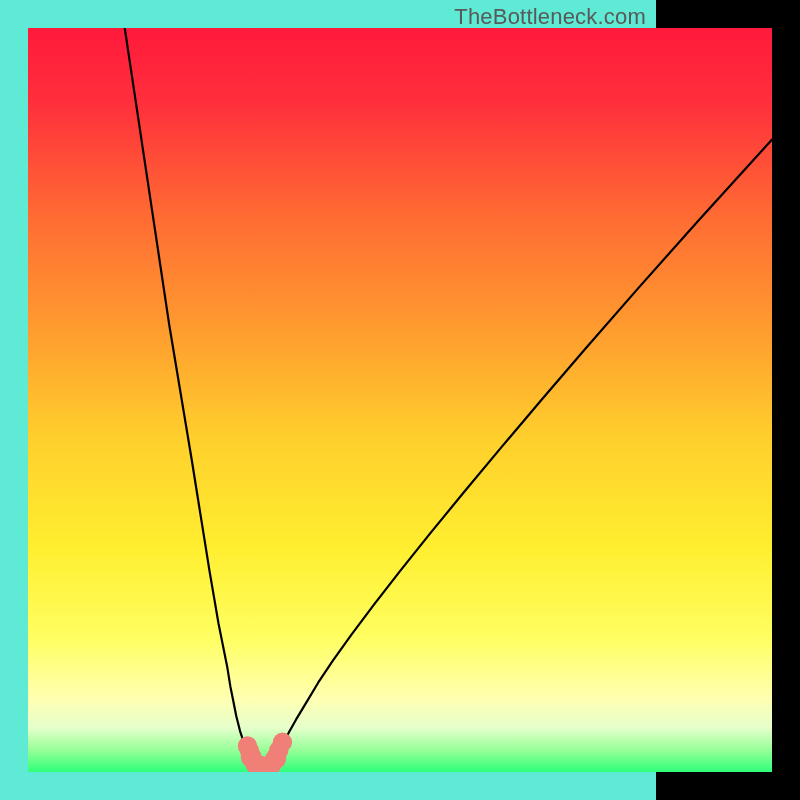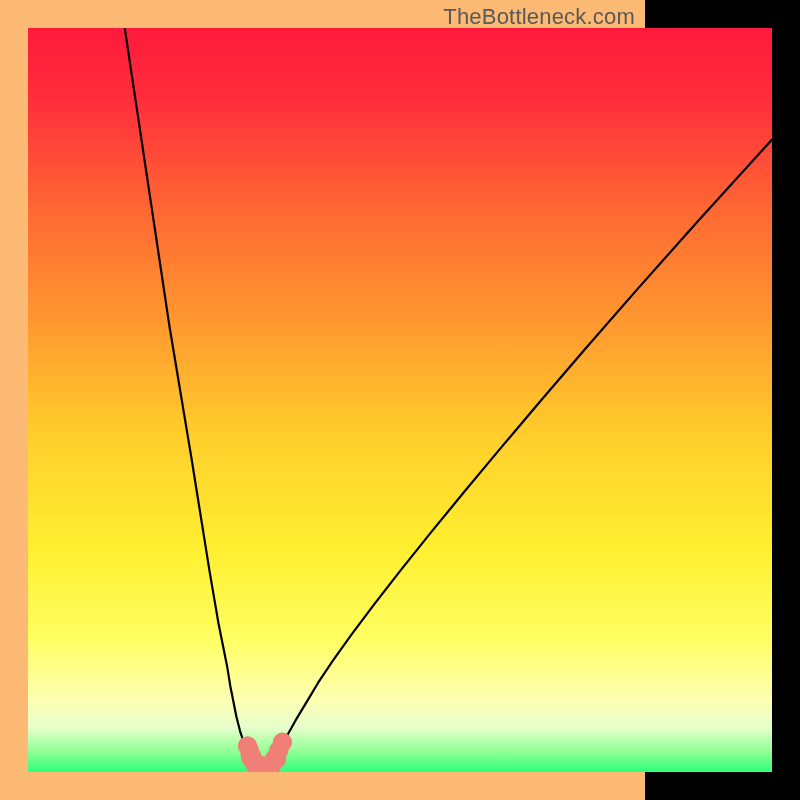--- a/index.html
+++ b/index.html
@@ -8,21 +8,22 @@
     width: 800px;
     height: 800px;
     overflow: hidden;
     background: #000;
     font-family: Arial, Helvetica, sans-serif;
   }
   .frame {
     position: absolute;
     top: 0; left: 0;
     width: 645px; height: 800px;
-    background: #fdba74;
+    background: #5eead4;
+    padding-left: 11px;
   }
   .plot-area {
     position: absolute;
     top: 28px;
     left: 28px;
     width: 744px;
     height: 744px;
     overflow: hidden;
   }
   .watermark {

